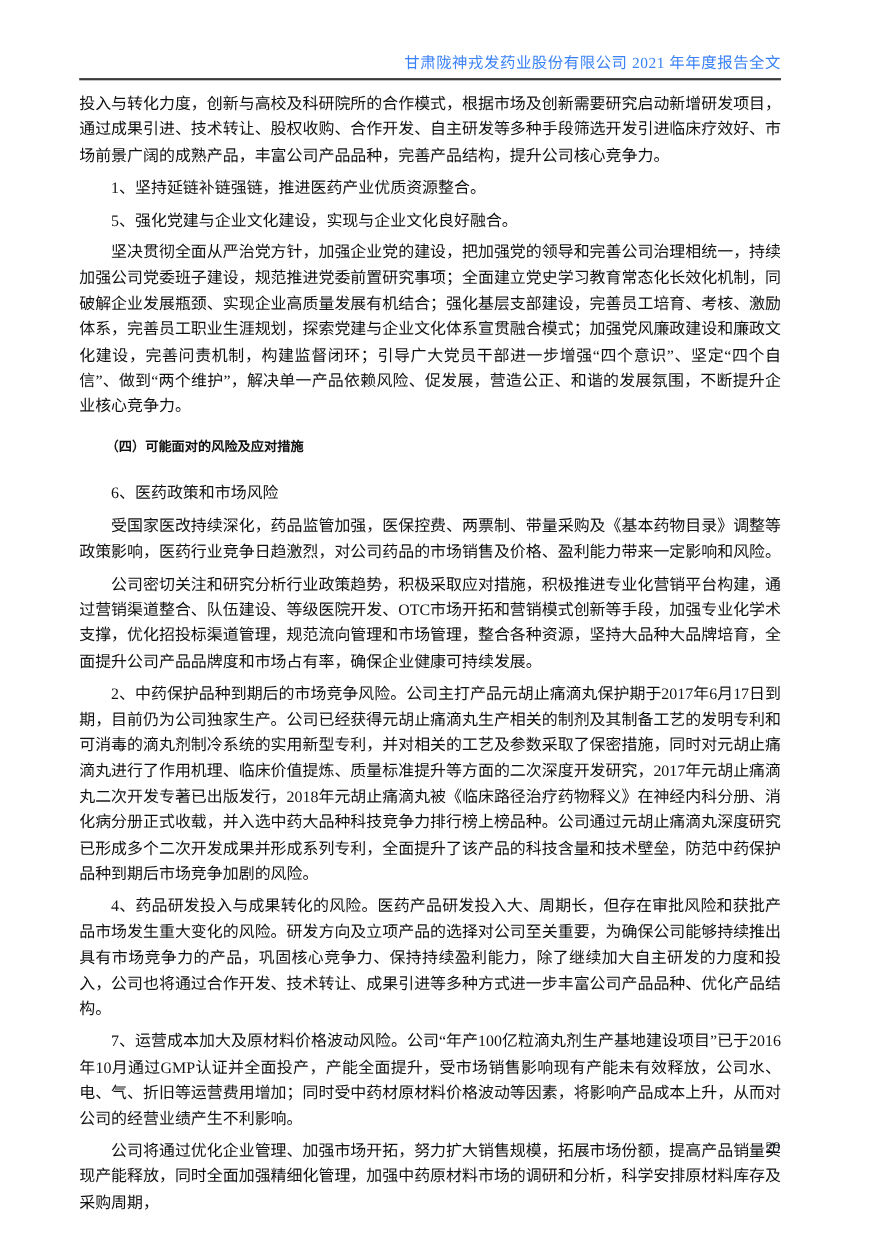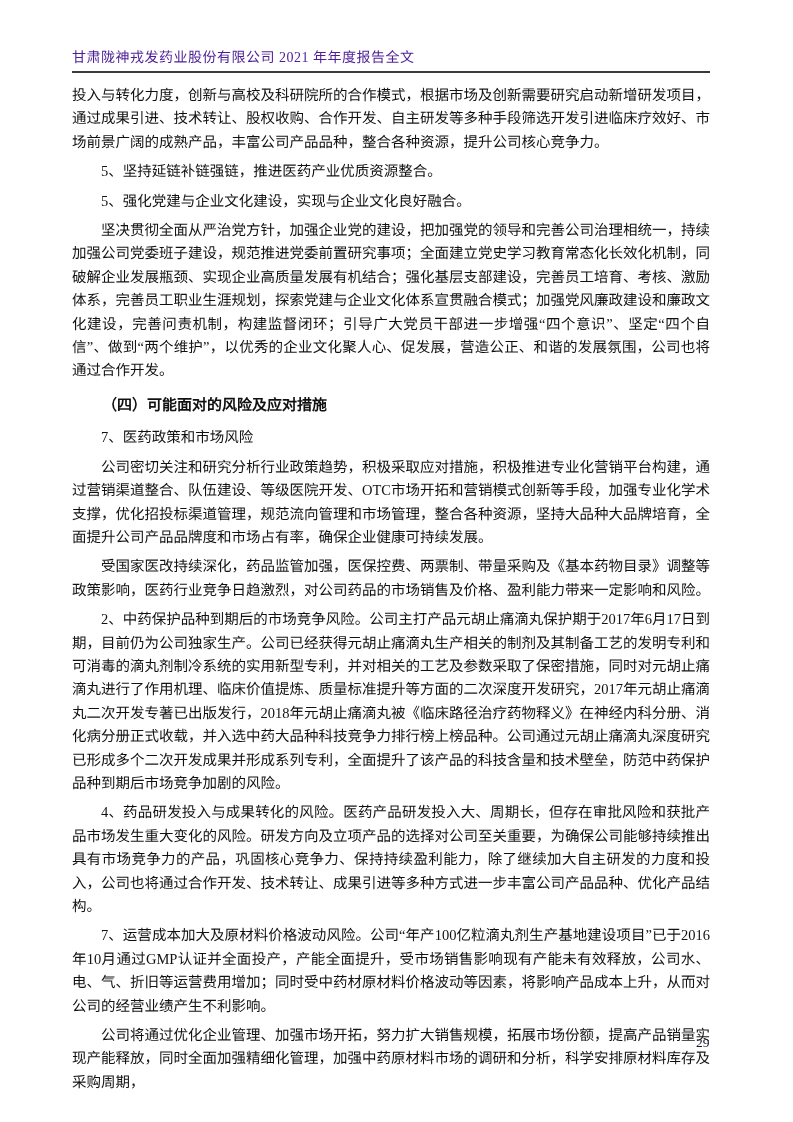--- a/index.html
+++ b/index.html
@@ -14,24 +14,24 @@
     background: #ffffff;
     overflow: hidden;
     font-family: "Liberation Serif", "DejaVu Serif", serif;
     color: #111111;
   }
   .header {
     position: absolute;
     top: 46px;
     left: 72px;
     width: 638px;
-    text-align: left;
+    text-align: right;
     font-size: 14px;
     letter-spacing: 0.5px;
-    color: #4c1d95;
+    color: #3b82f6;
     white-space: nowrap;
   }
   .header-rule {
     position: absolute;
     top: 71px;
     left: 72px;
     width: 638px;
     height: 0;
     border-top: 2px solid #3a3a3a;
   }
@@ -51,51 +51,51 @@
     text-indent: 2em;
     margin-top: 6px;
   }
   .para:first-child {
     margin-top: 0;
   }
   .para.continuation {
     text-indent: 0;
   }
   .para.heading {
-    font-family: Liberation Mono, monospace;
+    font-family: Liberation Sans, sans-serif;
     font-weight: bold;
-    font-size: 15px;
+    font-size: 12px;
     margin-top: 12px;
-    margin-bottom: 8px;
+    margin-bottom: 20px;
   }
   .page-number {
     position: absolute;
     top: 1035px;
     left: 696px;
     font-size: 13.5px;
     color: #0f172a;
     text-align: center;
   }
 </style>
 </head>
 <body>
 
 <div class="page">
   <div class="header">甘肃陇神戎发药业股份有限公司 2021 年年度报告全文</div>
   <div class="header-rule"></div>
 
   <main class="doc-body">
-      <p class="para continuation">投入与转化力度，创新与高校及科研院所的合作模式，根据市场及创新需要研究启动新增研发项目，通过成果引进、技术转让、股权收购、合作开发、自主研发等多种手段筛选开发引进临床疗效好、市场前景广阔的成熟产品，丰富公司产品品种，整合各种资源，提升公司核心竞争力。</p>
-      <p class="para">5、坚持延链补链强链，推进医药产业优质资源整合。</p>
+      <p class="para continuation">投入与转化力度，创新与高校及科研院所的合作模式，根据市场及创新需要研究启动新增研发项目，通过成果引进、技术转让、股权收购、合作开发、自主研发等多种手段筛选开发引进临床疗效好、市场前景广阔的成熟产品，丰富公司产品品种，完善产品结构，提升公司核心竞争力。</p>
+      <p class="para">1、坚持延链补链强链，推进医药产业优质资源整合。</p>
       <p class="para">5、强化党建与企业文化建设，实现与企业文化良好融合。</p>
-      <p class="para">坚决贯彻全面从严治党方针，加强企业党的建设，把加强党的领导和完善公司治理相统一，持续加强公司党委班子建设，规范推进党委前置研究事项；全面建立党史学习教育常态化长效化机制，同破解企业发展瓶颈、实现企业高质量发展有机结合；强化基层支部建设，完善员工培育、考核、激励体系，完善员工职业生涯规划，探索党建与企业文化体系宣贯融合模式；加强党风廉政建设和廉政文化建设，完善问责机制，构建监督闭环；引导广大党员干部进一步增强“四个意识”、坚定“四个自信”、做到“两个维护”，以优秀的企业文化聚人心、促发展，营造公正、和谐的发展氛围，公司也将通过合作开发。</p>
+      <p class="para">坚决贯彻全面从严治党方针，加强企业党的建设，把加强党的领导和完善公司治理相统一，持续加强公司党委班子建设，规范推进党委前置研究事项；全面建立党史学习教育常态化长效化机制，同破解企业发展瓶颈、实现企业高质量发展有机结合；强化基层支部建设，完善员工培育、考核、激励体系，完善员工职业生涯规划，探索党建与企业文化体系宣贯融合模式；加强党风廉政建设和廉政文化建设，完善问责机制，构建监督闭环；引导广大党员干部进一步增强“四个意识”、坚定“四个自信”、做到“两个维护”，解决单一产品依赖风险、促发展，营造公正、和谐的发展氛围，不断提升企业核心竞争力。</p>
       <p class="para heading">（四）可能面对的风险及应对措施</p>
-      <p class="para">7、医药政策和市场风险</p>
+      <p class="para">6、医药政策和市场风险</p>
+      <p class="para">受国家医改持续深化，药品监管加强，医保控费、两票制、带量采购及《基本药物目录》调整等政策影响，医药行业竞争日趋激烈，对公司药品的市场销售及价格、盈利能力带来一定影响和风险。</p>
       <p class="para">公司密切关注和研究分析行业政策趋势，积极采取应对措施，积极推进专业化营销平台构建，通过营销渠道整合、队伍建设、等级医院开发、OTC市场开拓和营销模式创新等手段，加强专业化学术支撑，优化招投标渠道管理，规范流向管理和市场管理，整合各种资源，坚持大品种大品牌培育，全面提升公司产品品牌度和市场占有率，确保企业健康可持续发展。</p>
-      <p class="para">受国家医改持续深化，药品监管加强，医保控费、两票制、带量采购及《基本药物目录》调整等政策影响，医药行业竞争日趋激烈，对公司药品的市场销售及价格、盈利能力带来一定影响和风险。</p>
       <p class="para">2、中药保护品种到期后的市场竞争风险。公司主打产品元胡止痛滴丸保护期于2017年6月17日到期，目前仍为公司独家生产。公司已经获得元胡止痛滴丸生产相关的制剂及其制备工艺的发明专利和可消毒的滴丸剂制冷系统的实用新型专利，并对相关的工艺及参数采取了保密措施，同时对元胡止痛滴丸进行了作用机理、临床价值提炼、质量标准提升等方面的二次深度开发研究，2017年元胡止痛滴丸二次开发专著已出版发行，2018年元胡止痛滴丸被《临床路径治疗药物释义》在神经内科分册、消化病分册正式收载，并入选中药大品种科技竞争力排行榜上榜品种。公司通过元胡止痛滴丸深度研究已形成多个二次开发成果并形成系列专利，全面提升了该产品的科技含量和技术壁垒，防范中药保护品种到期后市场竞争加剧的风险。</p>
       <p class="para">4、药品研发投入与成果转化的风险。医药产品研发投入大、周期长，但存在审批风险和获批产品市场发生重大变化的风险。研发方向及立项产品的选择对公司至关重要，为确保公司能够持续推出具有市场竞争力的产品，巩固核心竞争力、保持持续盈利能力，除了继续加大自主研发的力度和投入，公司也将通过合作开发、技术转让、成果引进等多种方式进一步丰富公司产品品种、优化产品结构。</p>
       <p class="para">7、运营成本加大及原材料价格波动风险。公司“年产100亿粒滴丸剂生产基地建设项目”已于2016年10月通过GMP认证并全面投产，产能全面提升，受市场销售影响现有产能未有效释放，公司水、电、气、折旧等运营费用增加；同时受中药材原材料价格波动等因素，将影响产品成本上升，从而对公司的经营业绩产生不利影响。</p>
       <p class="para">公司将通过优化企业管理、加强市场开拓，努力扩大销售规模，拓展市场份额，提高产品销量实现产能释放，同时全面加强精细化管理，加强中药原材料市场的调研和分析，科学安排原材料库存及采购周期，</p>
     </main>
 
   <div class="page-number">29</div>
 </div>
 
 </body></html>

